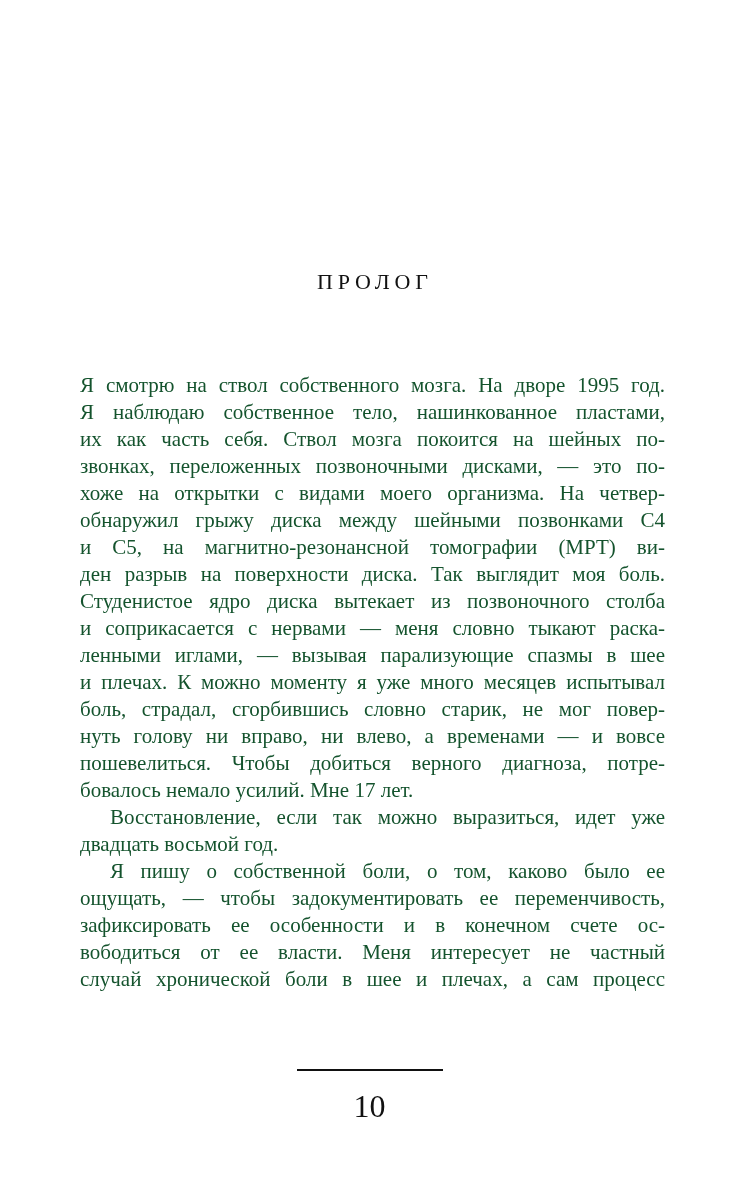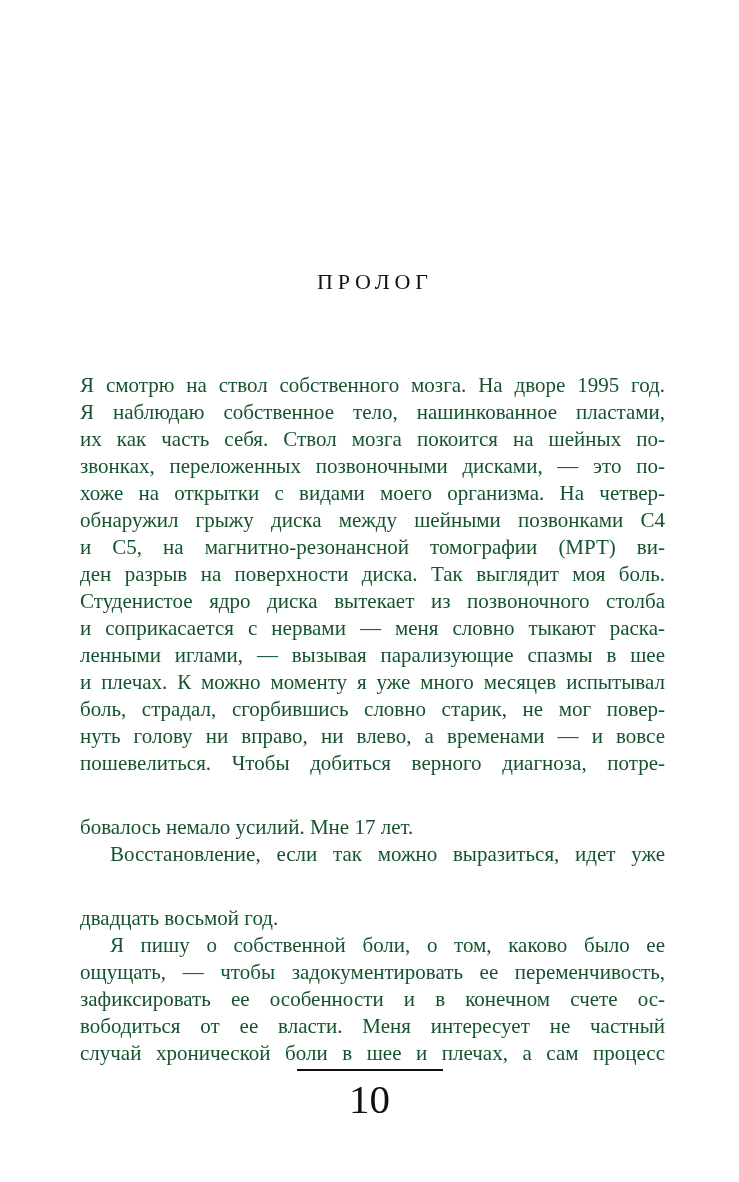--- a/index.html
+++ b/index.html
@@ -39,43 +39,42 @@
     line-height: 27px;
     color: #14532d;
   }
   .line {
     text-align: justify;
     text-align-last: justify;
   }
   .line.left {
     text-align: left;
     text-align-last: left;
-    margin-top: 37px;
   }
   .line.indent {
     text-indent: 30px;
   }
   .italic {
   }
   .footer {
     position: absolute;
     left: 0;
     top: 1069px;
     width: 739px;
     text-align: center;
   }
   .footer-rule {
     width: 146px;
     height: 2px;
     background: #111111;
     margin: 0 auto;
   }
   .page-number {
-    margin-top: 8px;
-    font-size: 41px;
+    margin-top: 19px;
+    font-size: 32px;
     line-height: 1;
     color: #111111;
   }
 </style>
 </head>
 <body>
 
 <div class="page">
   <h1 class="chapter-heading">ПРОЛОГ</h1>
 

